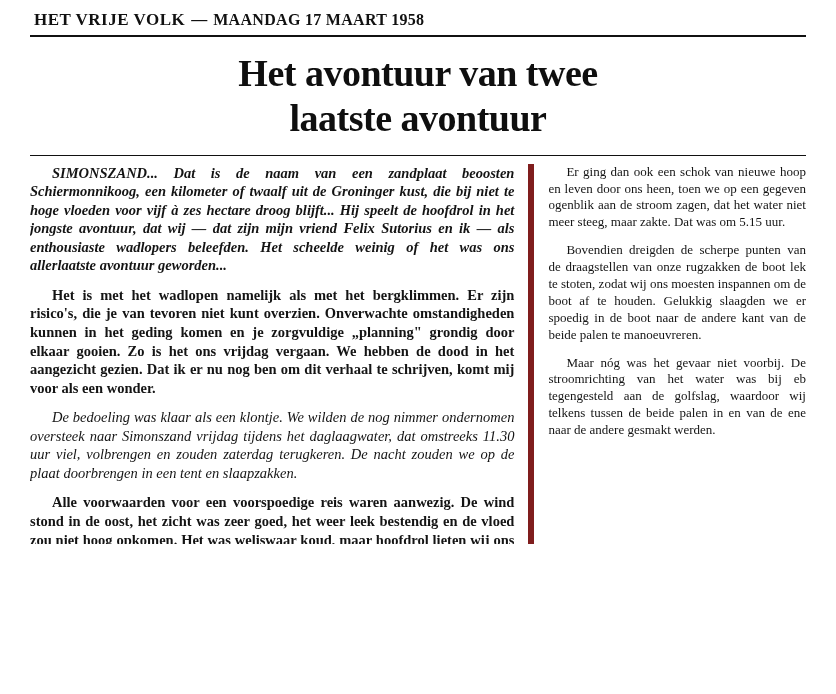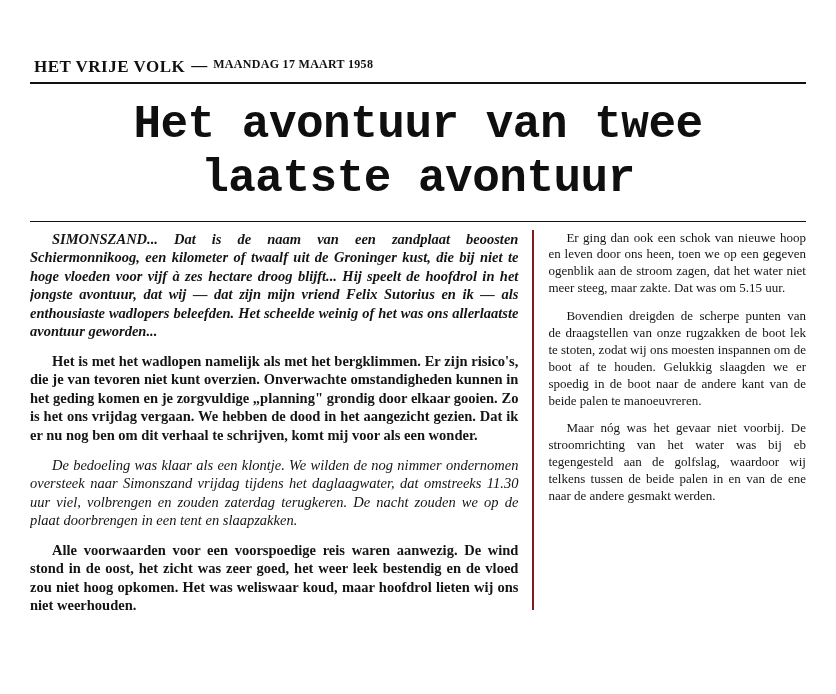--- a/index.html
+++ b/index.html
@@ -18,56 +18,55 @@
     position: relative;
     width: 836px;
     height: 694px;
     box-sizing: border-box;
     padding: 10px 8px 0 8px;
   }
 
   
   .masthead {
     display: flex;
-    align-items: flex-start;
+    align-items: center;
     padding: 0 26px 2px 26px;
     font-family: "Liberation Serif", serif;
-    margin-top: 47px;
   }
   .masthead-title {
     font-weight: bold;
     font-size: 17px;
     letter-spacing: 0.5px;
     color: #111;
     white-space: nowrap;
   }
   .masthead-dash {
     font-weight: bold;
     font-size: 16px;
     margin: 0 6px;
     color: #111;
   }
   .masthead-date {
     font-weight: bold;
-    font-size: 12px;
+    font-size: 16px;
     letter-spacing: 0.3px;
     color: #111;
     white-space: nowrap;
   }
   .rule-top {
     border-top: 2px solid #111;
     margin: 3px 22px 0 22px;
   }
 
   
   .headline {
     text-align: center;
-    font-family: Liberation Mono, monospace;
+    font-family: Liberation Serif, serif;
     font-weight: bold;
-    font-size: 46px;
+    font-size: 38px;
     line-height: 1.18;
     letter-spacing: -0.5px;
     color: #0f0f0f;
     padding: 14px 20px 8px 20px;
   }
   .headline .hl-line {
     display: block;
   }
 
   
@@ -80,21 +79,21 @@
     margin: 8px 22px 0 22px;
     height: 380px;
     overflow: hidden;
   }
   .col {
     box-sizing: border-box;
   }
   .col-left {
     width: 65%;
     padding-right: 14px;
-    border-right: 2px solid #7f1d1d;
+    border-right: 6px solid #7f1d1d;
   }
   .col-right {
     width: 35%;
     padding-left: 14px;
   }
   p {
     margin: 0 0 11px 0;
     font-size: 14.5px;
     line-height: 1.28;
     text-align: justify;

